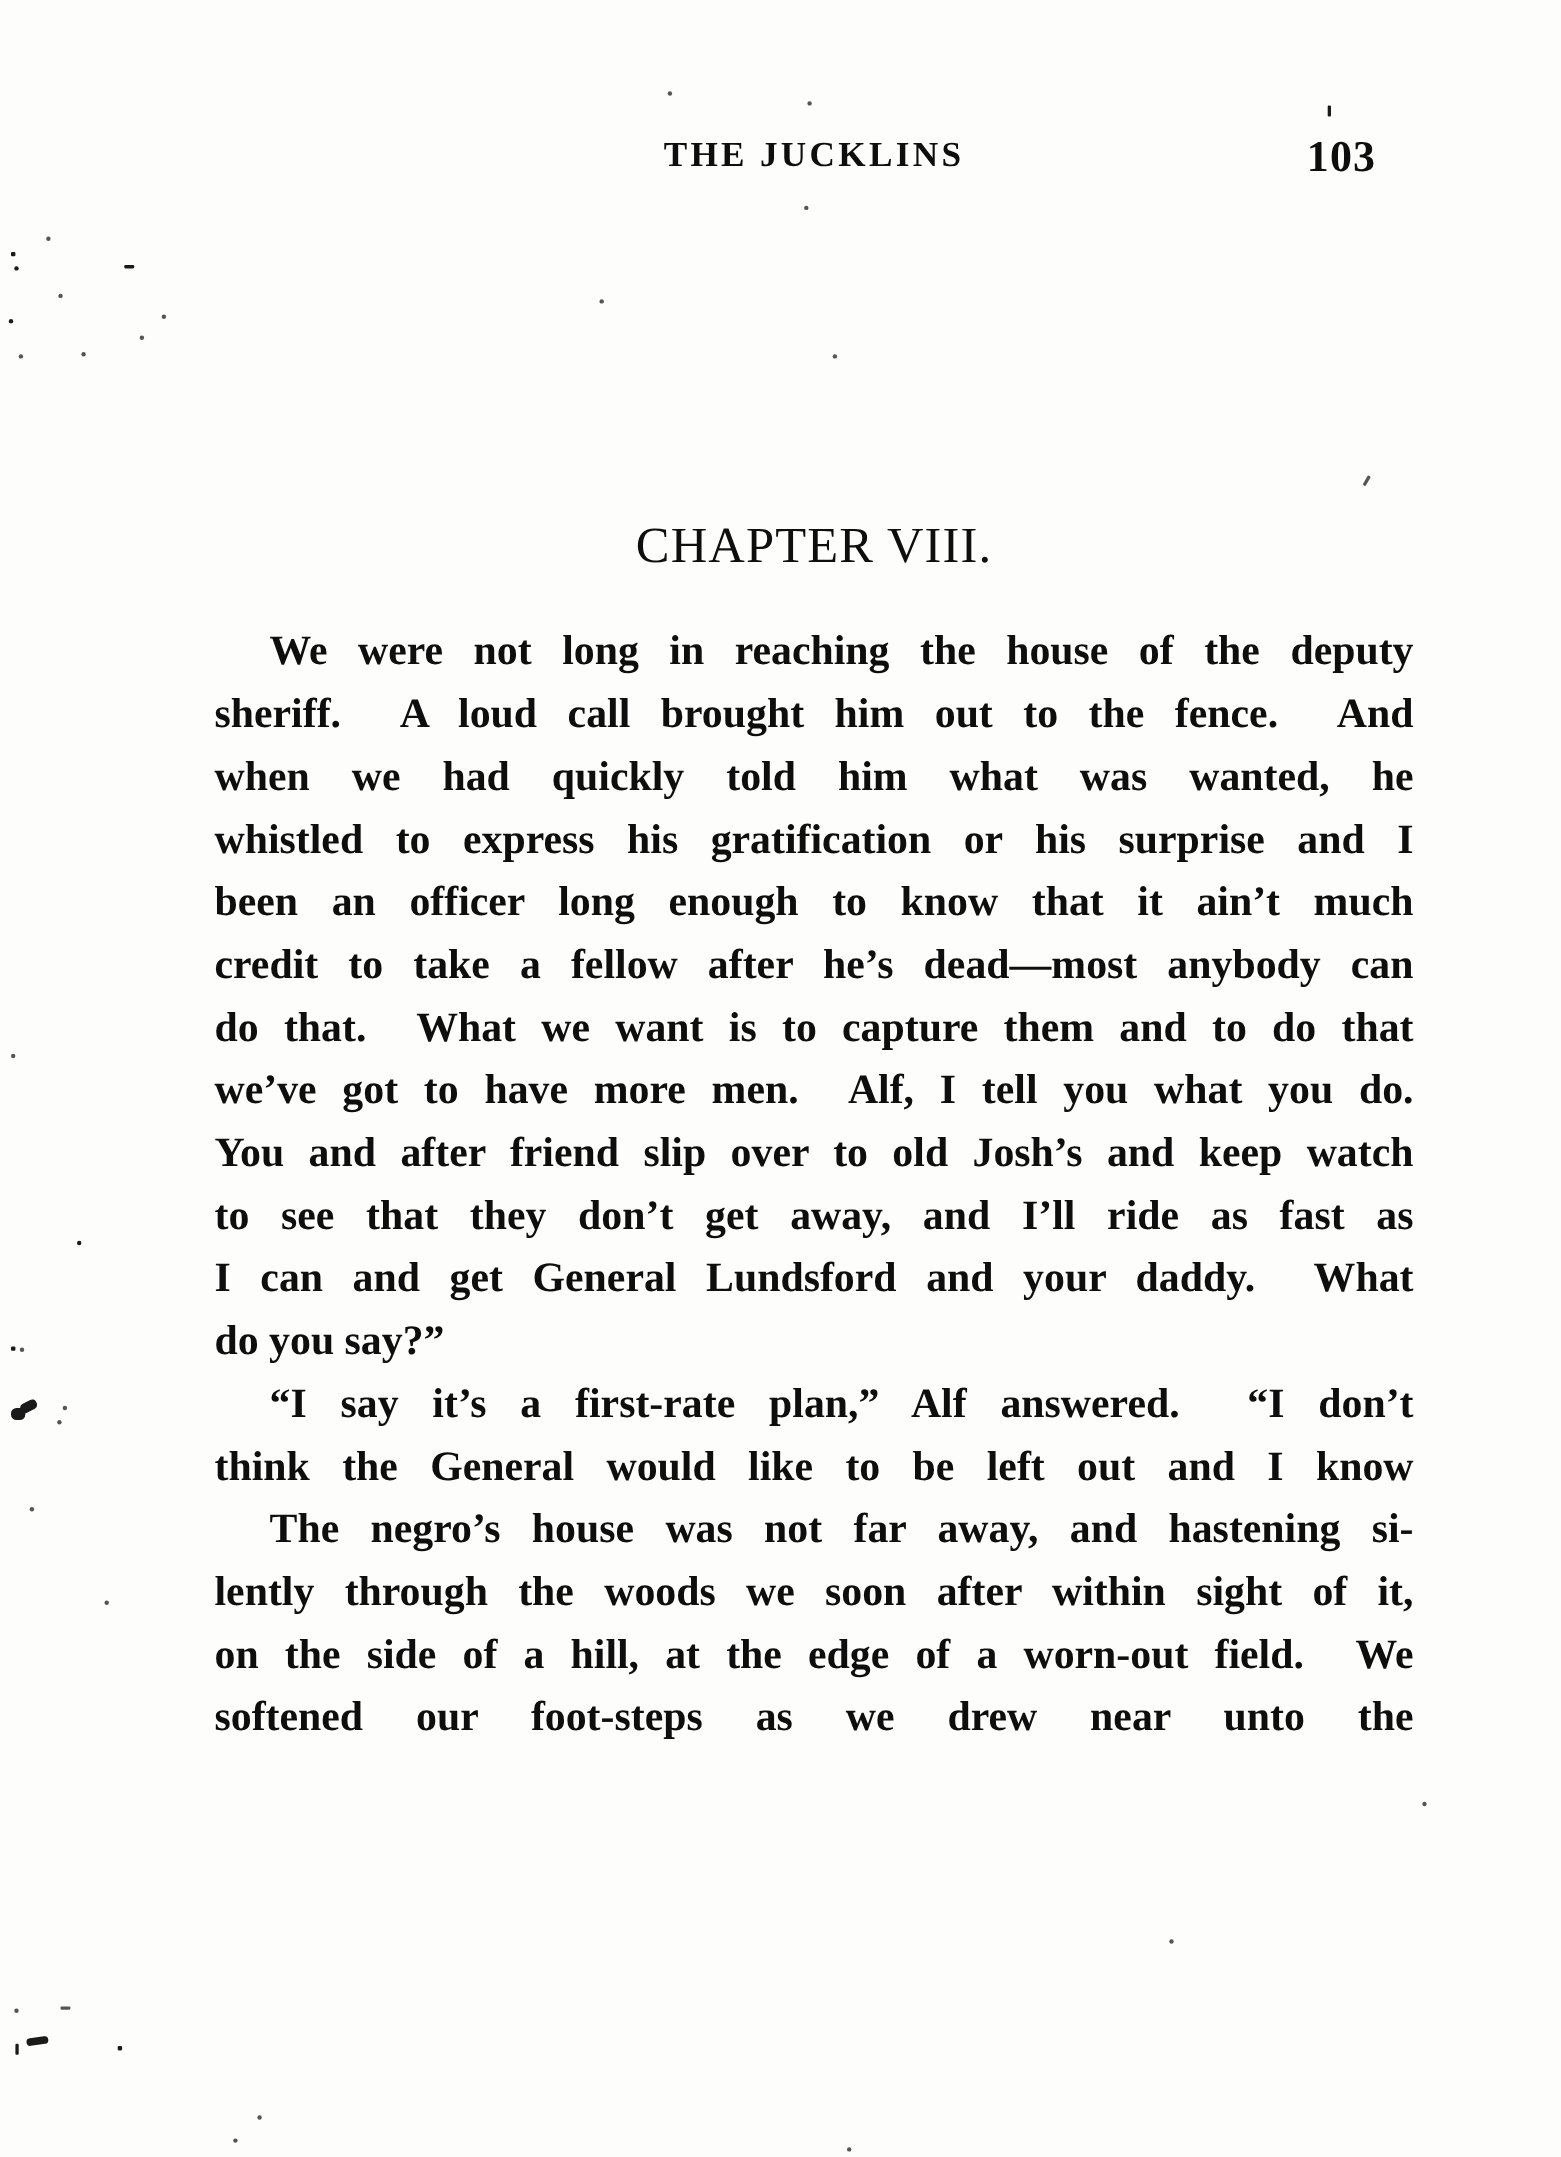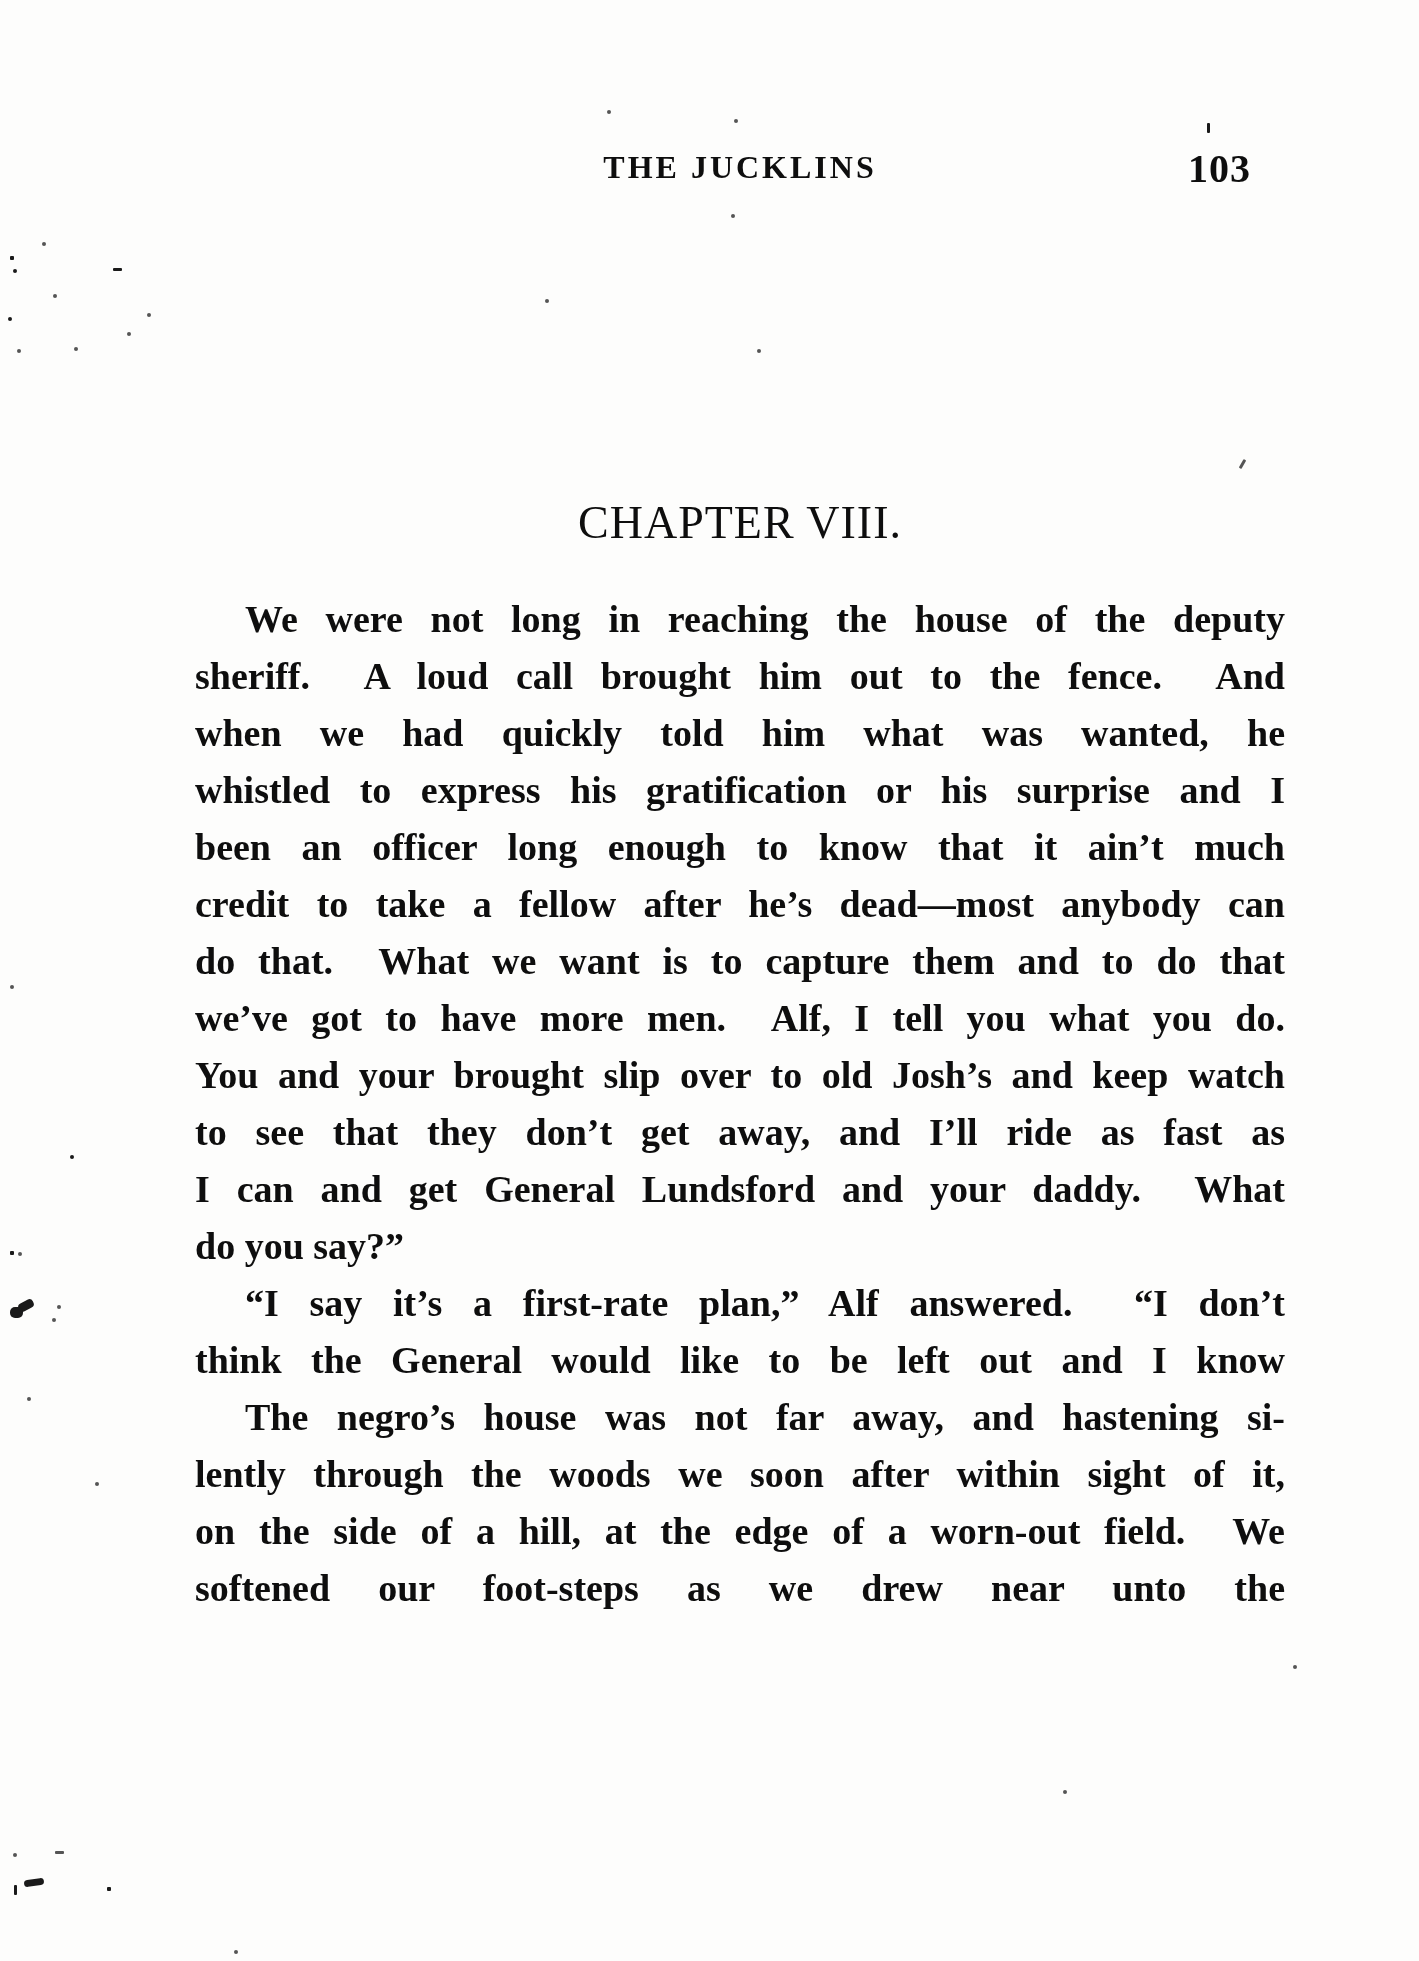--- a/index.html
+++ b/index.html
@@ -6,21 +6,21 @@
   body {
     width: 1419px;
     height: 1961px;
     position: relative;
     background: #fdfdfc;
     color: #0e0e0e;
     font-family: "Liberation Serif", "DejaVu Serif", serif;
     overflow: hidden;
   }
 
-  .page { position: absolute; inset: 0; margin-top: 27px; }
+  .page { position: absolute; inset: 0; }
 
   .running-header {
     position: absolute;
     top: 120px;
     left: 195px;
     width: 1090px;
     text-align: center;
     font-size: 32px;
     font-weight: bold;
     letter-spacing: 3px;
@@ -97,21 +97,21 @@
         <div class="line first">We were not long in reaching the house of the deputy</div>
         <div class="line">sheriff.&nbsp; A loud call brought him out to the fence.&nbsp; And</div>
         <div class="line">when we had quickly told him what was wanted, he</div>
         <div class="line">whistled to express his gratification or his surprise and I</div>
       </div>
       <div class="paragraph">
         <div class="line">been an officer long enough to know that it ain’t much</div>
         <div class="line">credit to take a fellow after he’s dead—most anybody can</div>
         <div class="line">do that.&nbsp; What we want is to capture them and to do that</div>
         <div class="line">we’ve got to have more men.&nbsp; Alf, I tell you what you do.</div>
-        <div class="line">You and your brought slip over to old Josh’s and keep watch</div>
+        <div class="line">You and after friend slip over to old Josh’s and keep watch</div>
         <div class="line">to see that they don’t get away, and I’ll ride as fast as</div>
         <div class="line">I can and get General Lundsford and your daddy.&nbsp; What</div>
         <div class="line last">do you say?”</div>
       </div>
       <div class="paragraph">
         <div class="line first">“I say it’s a first-rate plan,” Alf answered.&nbsp; “I don’t</div>
         <div class="line">think the General would like to be left out and I know</div>
       </div>
       <div class="paragraph">
         <div class="line first">The negro’s house was not far away, and hastening si-</div>

